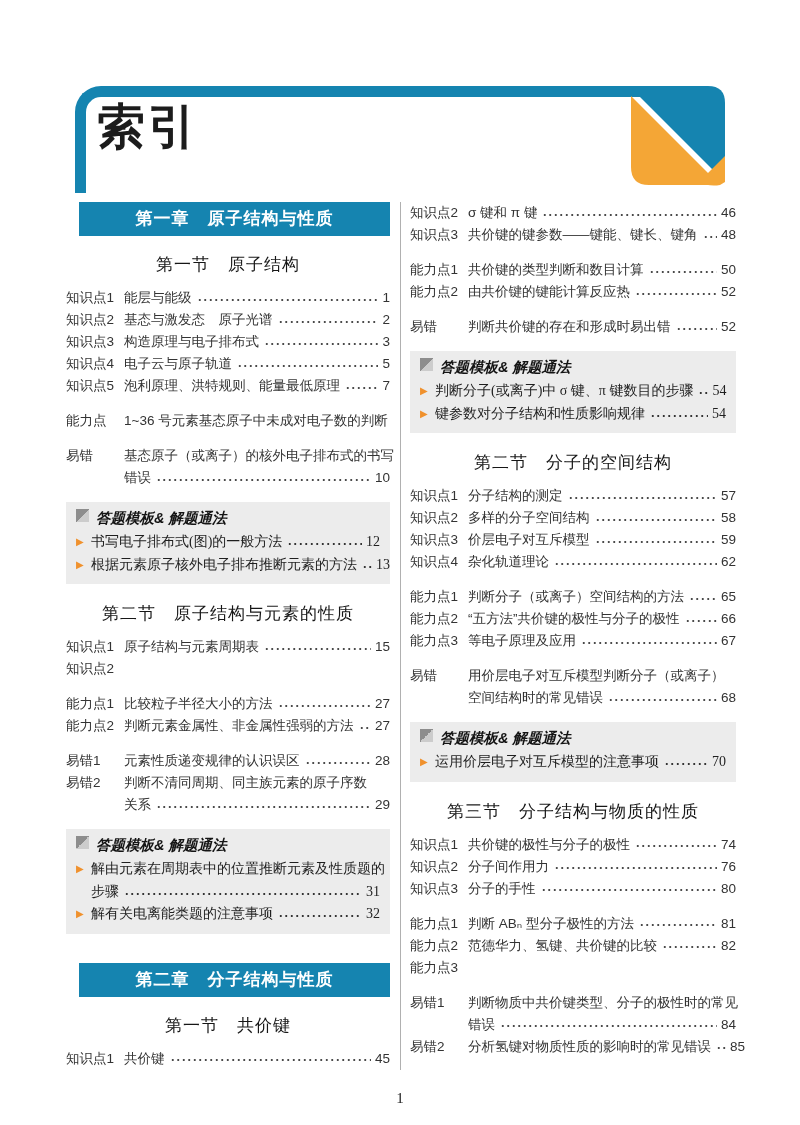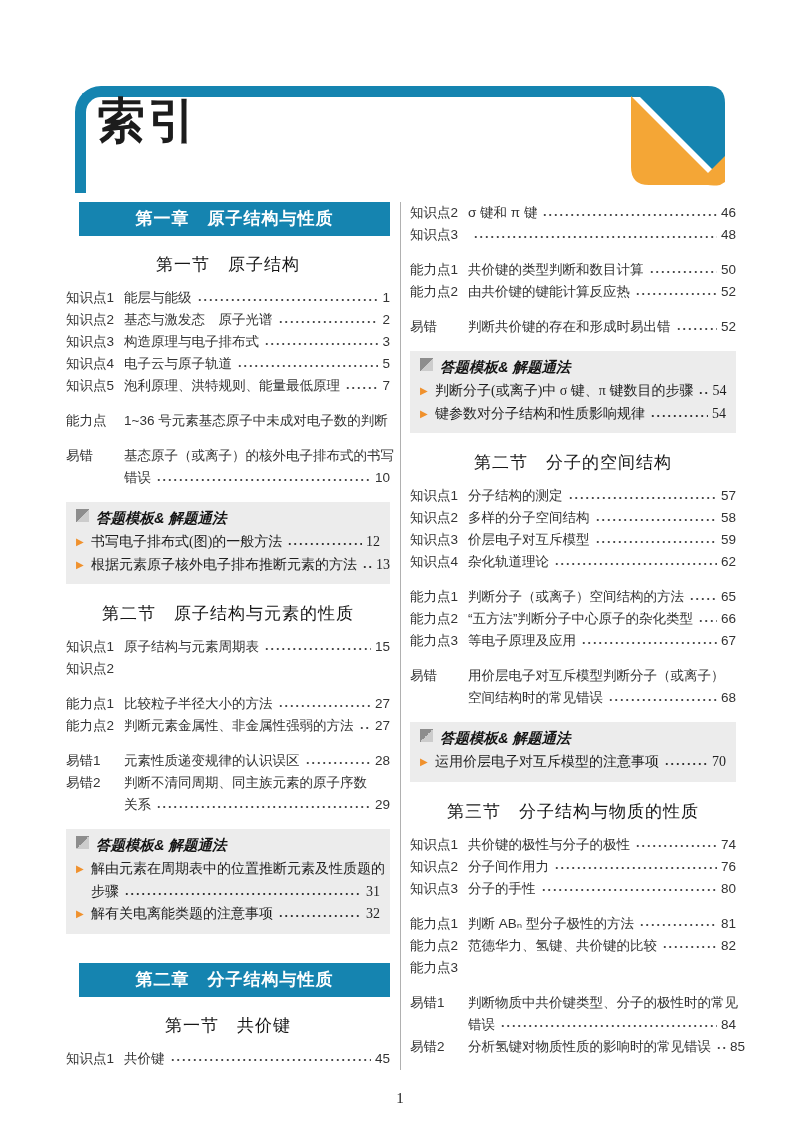--- a/index.html
+++ b/index.html
@@ -9,21 +9,21 @@
     color:#2a2a2a;overflow:hidden;
   }
   
   .frame{
     position:absolute;left:75px;top:86px;width:572px;height:96px;
     border-top:11px solid #1584b0;border-left:11px solid #1584b0;
     border-top-left-radius:26px;
   }
   .corner{position:absolute;left:629px;top:86px;width:97px;height:101px;}
   .page-title{
-    position:absolute;left:97px;top:92px;font-size:48px;font-weight:700;
+    position:absolute;left:97px;top:98px;font-size:48px;font-weight:700;
     color:#1c1c1c;letter-spacing:3px;line-height:1.2;
   }
   
   .columns{
     position:absolute;left:66px;top:202px;width:670px;height:868px;
     display:flex;align-items:stretch;
   }
   .col{width:324px;display:flex;flex-direction:column;}
   .col.right{width:326px;}
   .divider{width:1px;background:#b0b0b0;margin:0 9px 0 10px;align-self:stretch;}
@@ -292,20 +292,21 @@
             <span class="line-text">σ 键和 π 键</span>
             <span class="dots"></span>
             <span class="pagenum">46</span>
           </div>
         </div>
       </div>
       <div class="entry">
         <span class="entry-label">知识点3</span>
         <div class="entry-lines">
           <div class="line">
+            <span class="line-text">共价键的键参数——键能、键长、键角</span>
             <span class="dots"></span>
             <span class="pagenum">48</span>
           </div>
         </div>
       </div>
       <div class="entry gap">
         <span class="entry-label">能力点1</span>
         <div class="entry-lines">
           <div class="line">
             <span class="line-text">共价键的类型判断和数目计算</span>
@@ -408,21 +409,21 @@
             <span class="line-text">判断分子（或离子）空间结构的方法</span>
             <span class="dots"></span>
             <span class="pagenum">65</span>
           </div>
         </div>
       </div>
       <div class="entry">
         <span class="entry-label">能力点2</span>
         <div class="entry-lines">
           <div class="line">
-            <span class="line-text">“五方法”判断分子中心原子的杂化类型</span>
+            <span class="line-text">“五方法”共价键的极性与分子的极性</span>
             <span class="dots"></span>
             <span class="pagenum">66</span>
           </div>
         </div>
       </div>
       <div class="entry">
         <span class="entry-label">能力点3</span>
         <div class="entry-lines">
           <div class="line">
             <span class="line-text">等电子原理及应用</span>

